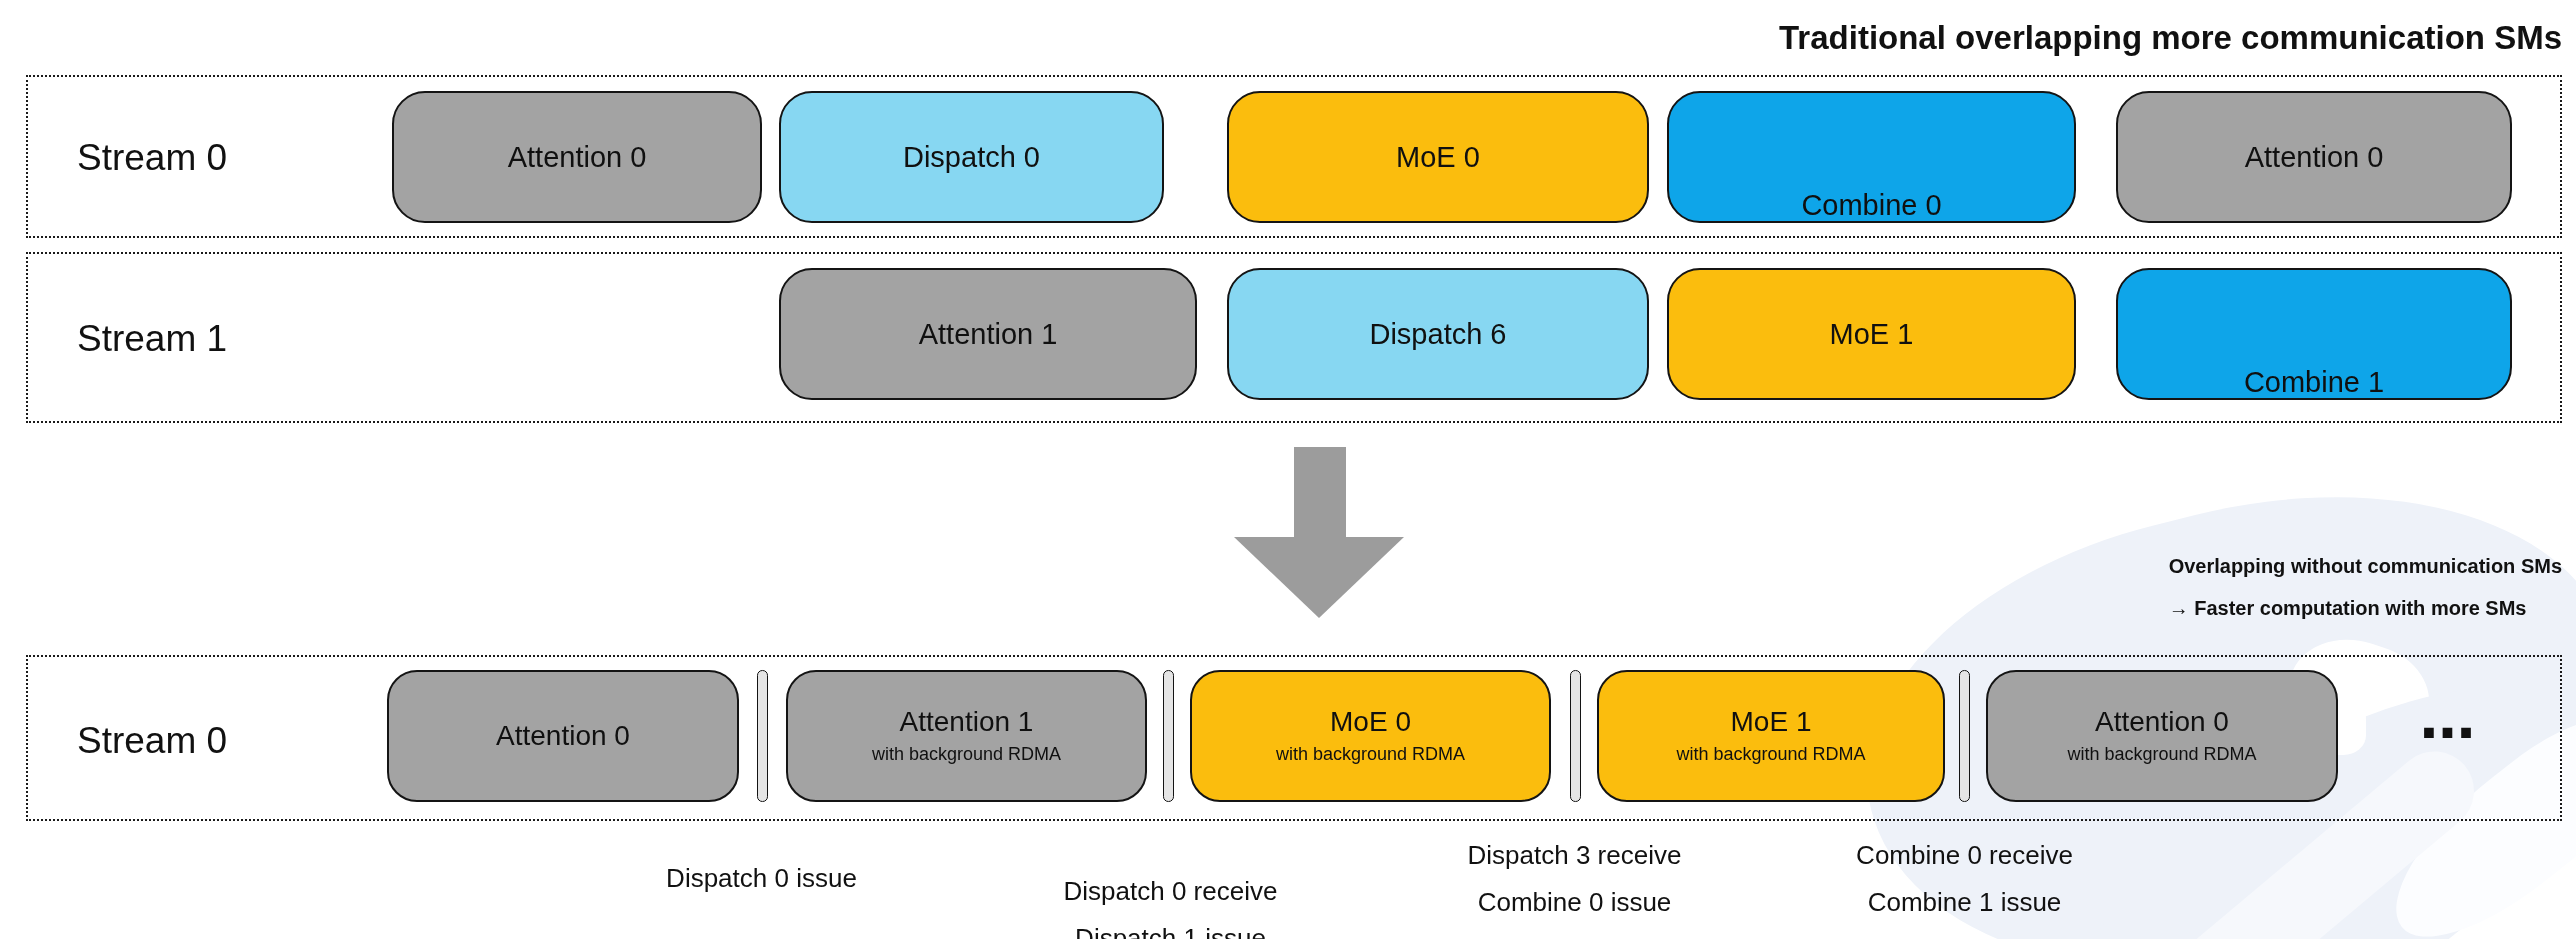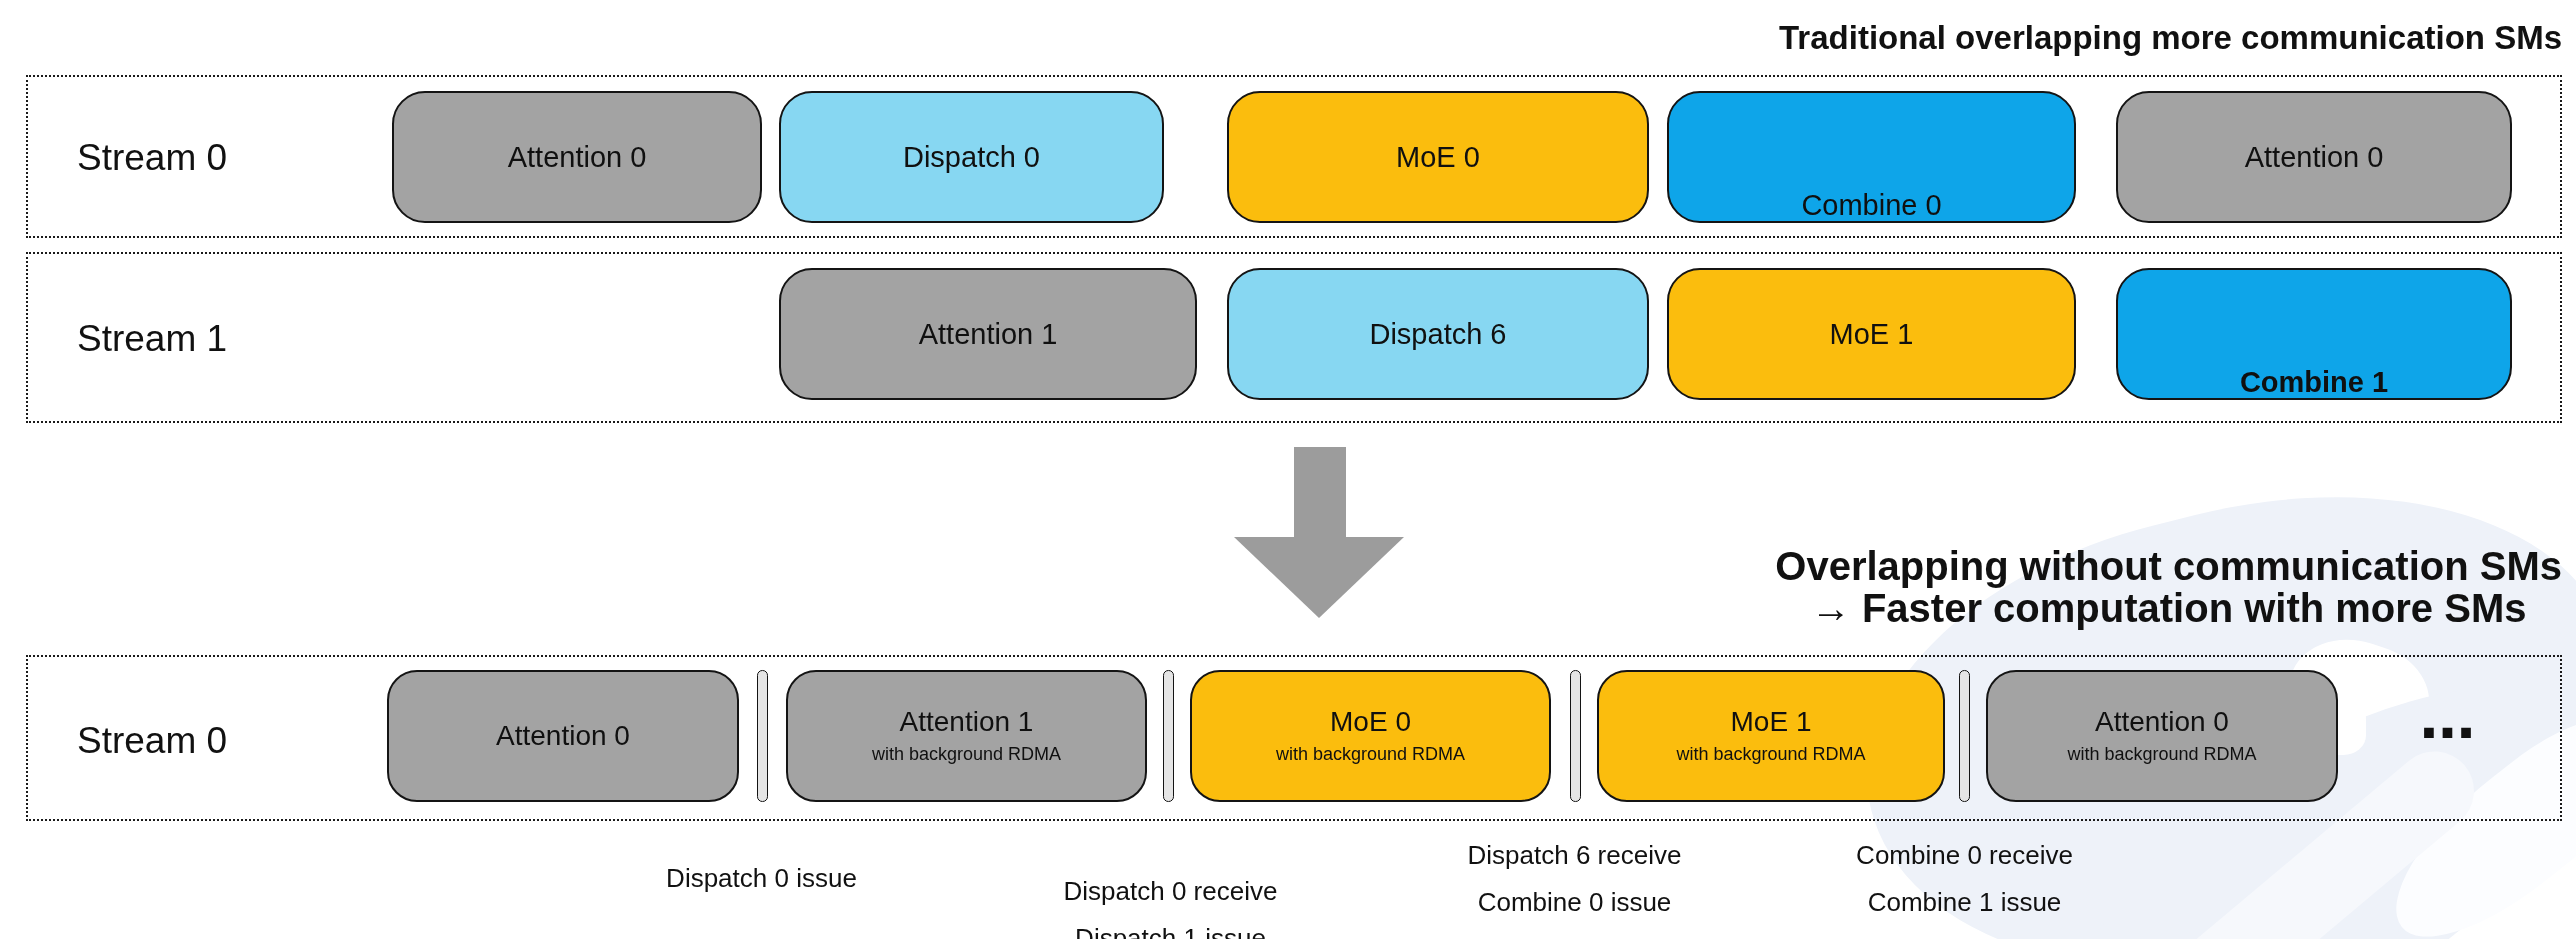--- a/index.html
+++ b/index.html
@@ -41,22 +41,22 @@
 
   .divider{
     position:absolute;top:670px;width:10.6px;height:132px;box-sizing:border-box;
     background:#e5e5e5;border:1.8px solid #141414;border-radius:5.3px;z-index:2;
   }
 
   .title-main{
     position:absolute;right:14px;top:19.4px;font-size:33px;font-weight:bold;white-space:nowrap;
   }
   .title-second{
-    position:absolute;right:14px;top:545px;font-size:40px;font-weight:bold;
-    text-align:center;line-height:42px;white-space:nowrap;
+    position:absolute;right:14px;top:545px;font-size:20px;font-weight:bold;
+    text-align:left;line-height:42px;white-space:nowrap;
   }
 
   .arrow-shaft{position:absolute;left:1294px;top:447px;width:52px;height:91px;background:#9c9c9c;}
   .arrow-head{
     position:absolute;left:1234px;top:537px;width:0;height:0;
     border-left:85px solid transparent;border-right:85px solid transparent;
     border-top:81px solid #9c9c9c;
   }
 
   .annotation{
@@ -107,21 +107,21 @@
 
     <div class="block c-attention" style="left:779px;top:268px;width:418px;">
       <span class="t">Attention 1</span>
     </div>
     <div class="block c-dispatch" style="left:1227px;top:268px;width:422px;">
       <span class="t">Dispatch 6</span>
     </div>
     <div class="block c-moe" style="left:1667px;top:268px;width:409px;">
       <span class="t">MoE 1</span>
     </div>
-    <div class="block c-combine" style="left:2116px;top:268px;width:396px;font-weight:bold;">
+    <div class="block c-combine" style="left:2116px;top:268px;width:396px;">
       <span class="t">Combine 1</span>
     </div>
 
     <div class="arrow-shaft"></div>
     <div class="arrow-head"></div>
 
     <div class="title-second">
       <div>Overlapping without communication SMs</div>
       <div>→ Faster computation with more SMs</div>
     </div>
@@ -161,21 +161,21 @@
     <div class="ellipsis">⋯</div>
 
     <div class="annotation" style="left:524px;top:855px;">
       <div>Dispatch 0 issue</div>
     </div>
     <div class="annotation" style="left:933px;top:868px;">
       <div>Dispatch 0 receive</div>
       <div>Dispatch 1 issue</div>
     </div>
     <div class="annotation" style="left:1337px;top:832px;">
-      <div>Dispatch 6 receive</div>
+      <div>Dispatch 3 receive</div>
       <div>Combine 0 issue</div>
     </div>
     <div class="annotation" style="left:1727px;top:832px;">
       <div>Combine 0 receive</div>
       <div>Combine 1 issue</div>
     </div>
 
   </div>
 </div>
 

